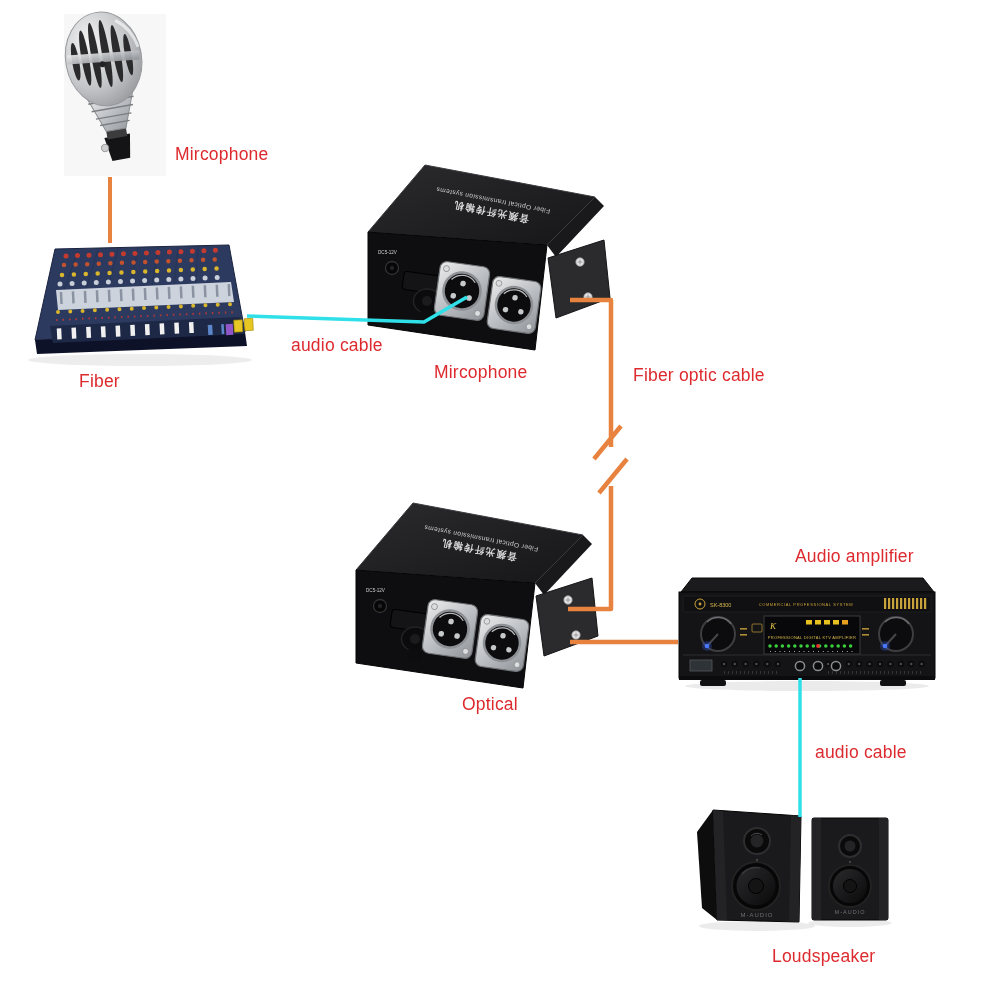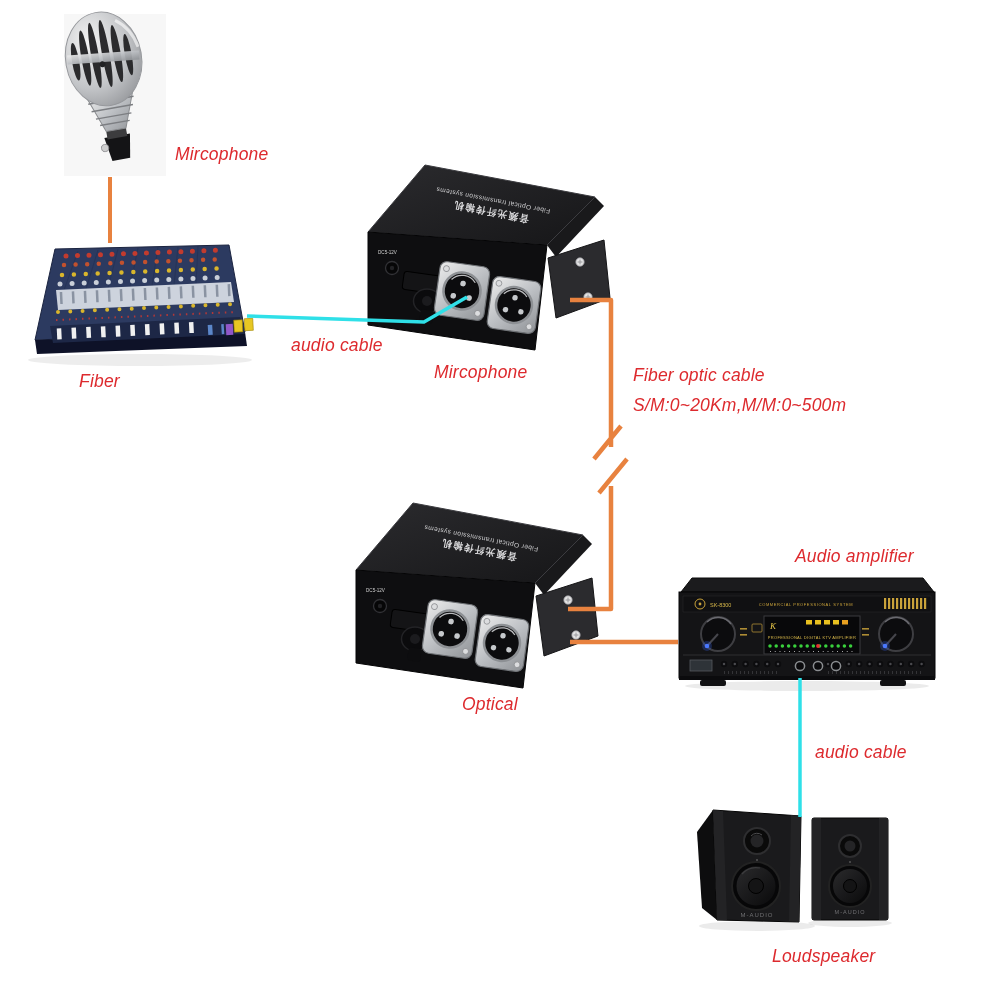--- a/index.html
+++ b/index.html
@@ -1,20 +1,20 @@
 <!DOCTYPE html>
 <html><head>
 <meta charset="utf-8">
 <style>
   html,body{margin:0;padding:0;background:#ffffff;}
   #canvas{position:relative;width:1000px;height:1000px;background:#ffffff;overflow:hidden;
           font-family:"Liberation Sans", sans-serif;}
   svg.scene{position:absolute;left:0;top:0;}
   .lbl{position:absolute;color:#dd2a2e;font-size:17.5px;letter-spacing:.2px;white-space:nowrap;
-       font-family:"Liberation Sans", sans-serif;font-style:italic;}
+       font-family:"Liberation Sans", sans-serif;}
 </style>
 </head>
 <body>
 
 <div id="canvas">
 
 <svg class="scene" width="1000" height="1000" viewBox="0 0 1000 1000">
   <defs>
     <linearGradient id="gSilver" x1="0" y1="0" x2="1" y2="1">
       <stop offset="0" stop-color="#ececec"></stop>
@@ -235,19 +235,18 @@
   <path d="M570,300 H611 V447 M594,459 L621,426 M599,493 L627,459 M611,486 V609 H568" fill="none" stroke-width="4.5" stroke-linejoin="round" stroke="#e8823f"></path>
   <path d="M570,642 H678" fill="none" stroke-width="4.5" stroke="#e8823f"></path>
   <path d="M800,678 V817" fill="none" stroke-width="3.5" stroke="#2fe0e8"></path>
 </svg>
 
 <div class="lbl" style="left:175px;top:144px">Mircophone</div>
 <div class="lbl" style="left:79px;top:371px">Fiber</div>
 <div class="lbl" style="left:291px;top:335px">audio cable</div>
 <div class="lbl" style="left:434px;top:362px">Mircophone</div>
 <div class="lbl" style="left:633px;top:365px">Fiber optic cable</div>
-<div class="lbl" style="left:633px;top:395px">S/M:0~20Km,M/M:0~500m</div>
 <div class="lbl" style="left:795px;top:546px">Audio amplifier</div>
 <div class="lbl" style="left:462px;top:694px">Optical</div>
 <div class="lbl" style="left:815px;top:742px">audio cable</div>
 <div class="lbl" style="left:772px;top:946px">Loudspeaker</div>
 
 </div>
 
 </body></html>

